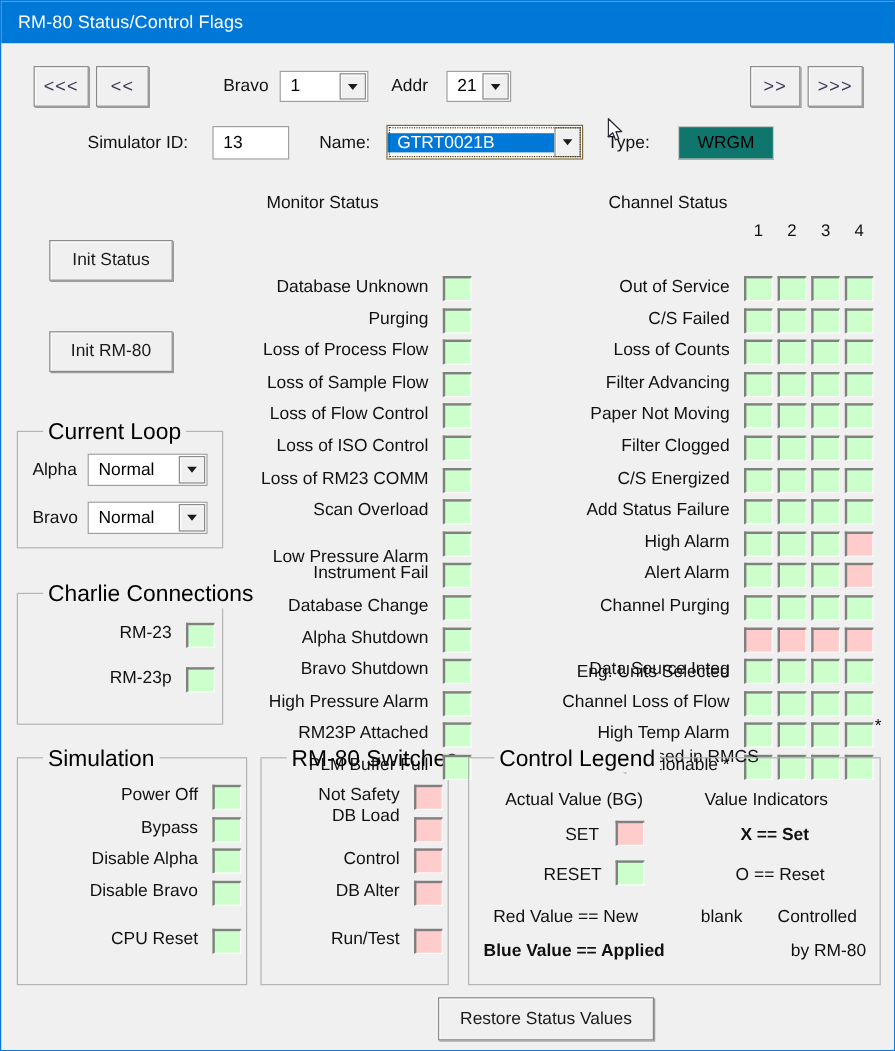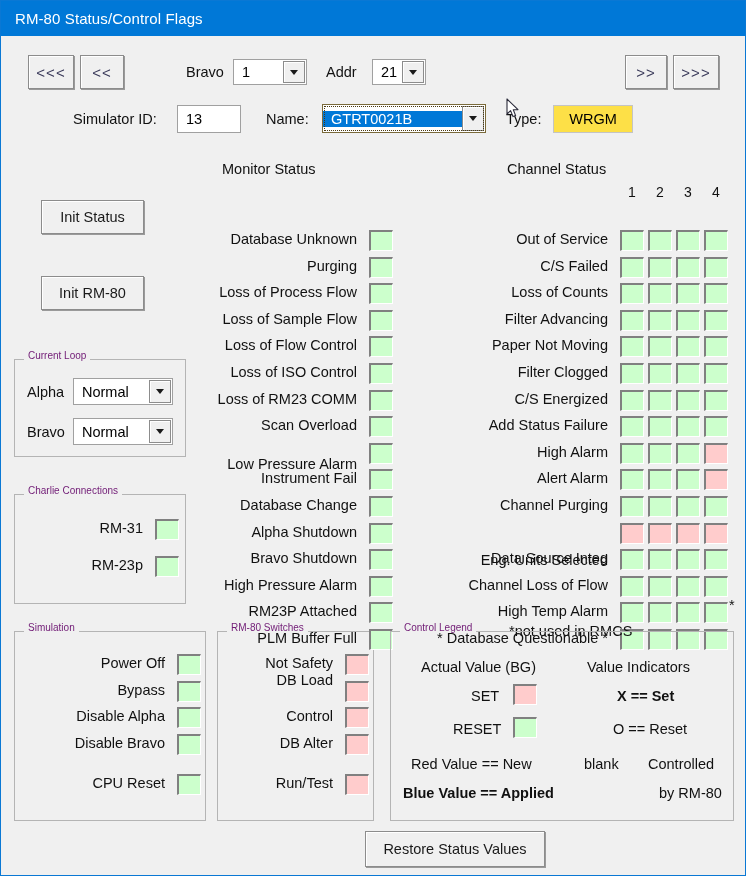--- a/index.html
+++ b/index.html
@@ -39,21 +39,21 @@
   }
   .btn.defaulted { border:2px solid #6e6e6e; }
   .navbtn { font-family:"Liberation Sans", sans-serif; font-size:15px; color:#3a3a5a; letter-spacing:1px; }
 
   .field {
     position:absolute; background:#fff;
     border:1px solid #a0a0a0;
     display:flex; align-items:center; padding-left:8px;
     font-size:14.5px;
   }
-  .field.readonly { background:#fde047; border:1px solid #c4c4c4; justify-content:center; padding-left:0; }
+  .field.readonly { background:#0f766e; border:1px solid #c4c4c4; justify-content:center; padding-left:0;margin-left:12px; }
 
   .combo {
     position:absolute; background:#fff; border:1px solid #a0a0a0;
     display:flex; align-items:center;
     font-size:14.5px;
   }
   .combo .cval { flex:1; padding-left:8px; white-space:nowrap; overflow:hidden; }
   .combo .carrow {
     width:22px; align-self:stretch;
     background:#f0f0f0;
@@ -66,22 +66,22 @@
     display:block; width:0;height:0;
     border-left:4px solid transparent; border-right:4px solid transparent;
     border-top:5px solid #1a1a1a;
   }
   .combo.focused { border:1px solid #7a6a3a; outline:1px dotted #4a3a12; outline-offset:-3px; }
   .combo.focused .cval { background:#0078d7; color:#fff; padding-left:8px; }
 
   
   .group { position:absolute; border:1px solid #b4b4b4; }
   .group > .glabel {
-    position:absolute; top:-10px; left:9px;
-    background:#f0f0f0; padding:0 4px; font-size:10px; color:#701a75;
+    position:absolute; top:-10px; left:21px;
+    background:#f0f0f0; padding:0 4px; font-size:19px; color:#000000;
     white-space:nowrap;
   }
 
   
   .sbox {
     position:absolute; width:24px; height:21px;
     border-top:2px solid #808080;
     border-left:2px solid #808080;
     border-right:1px solid #ffffff;
     border-bottom:1px solid #ffffff;
@@ -159,21 +159,21 @@
         <span class="cval">Normal</span>
         <span class="carrow">
             <i></i>
           </span>
       </div>
     </div>
 
     <div class="group" style="left:13px; top:458px; width:172px; height:110px;">
       <span class="glabel">Charlie Connections</span>
       <div id="charlie-rows">
-          <span class="lbl r" style="left: 0px; top: 25px; width: 134px; position: absolute; padding-right: 6px;">RM-31</span>
+          <span class="lbl r" style="left: 0px; top: 25px; width: 134px; position: absolute; padding-right: 6px;">RM-23</span>
           <div class="sbox" style="left: 140px; top: 24px;"></div>
           <span class="lbl r" style="left: 0px; top: 62px; width: 134px; position: absolute; padding-right: 6px;">RM-23p</span>
           <div class="sbox" style="left: 140px; top: 61px;"></div>
         </div>
     </div>
 
     <div class="group" style="left:13px; top:595px; width:192px; height:190px;">
       <span class="glabel">Simulation</span>
       <div id="simulation-rows">
           <span class="lbl r" style="left: 0px; top: 23px; width: 156px; position: absolute; padding-right: 6px;">Power Off</span>

